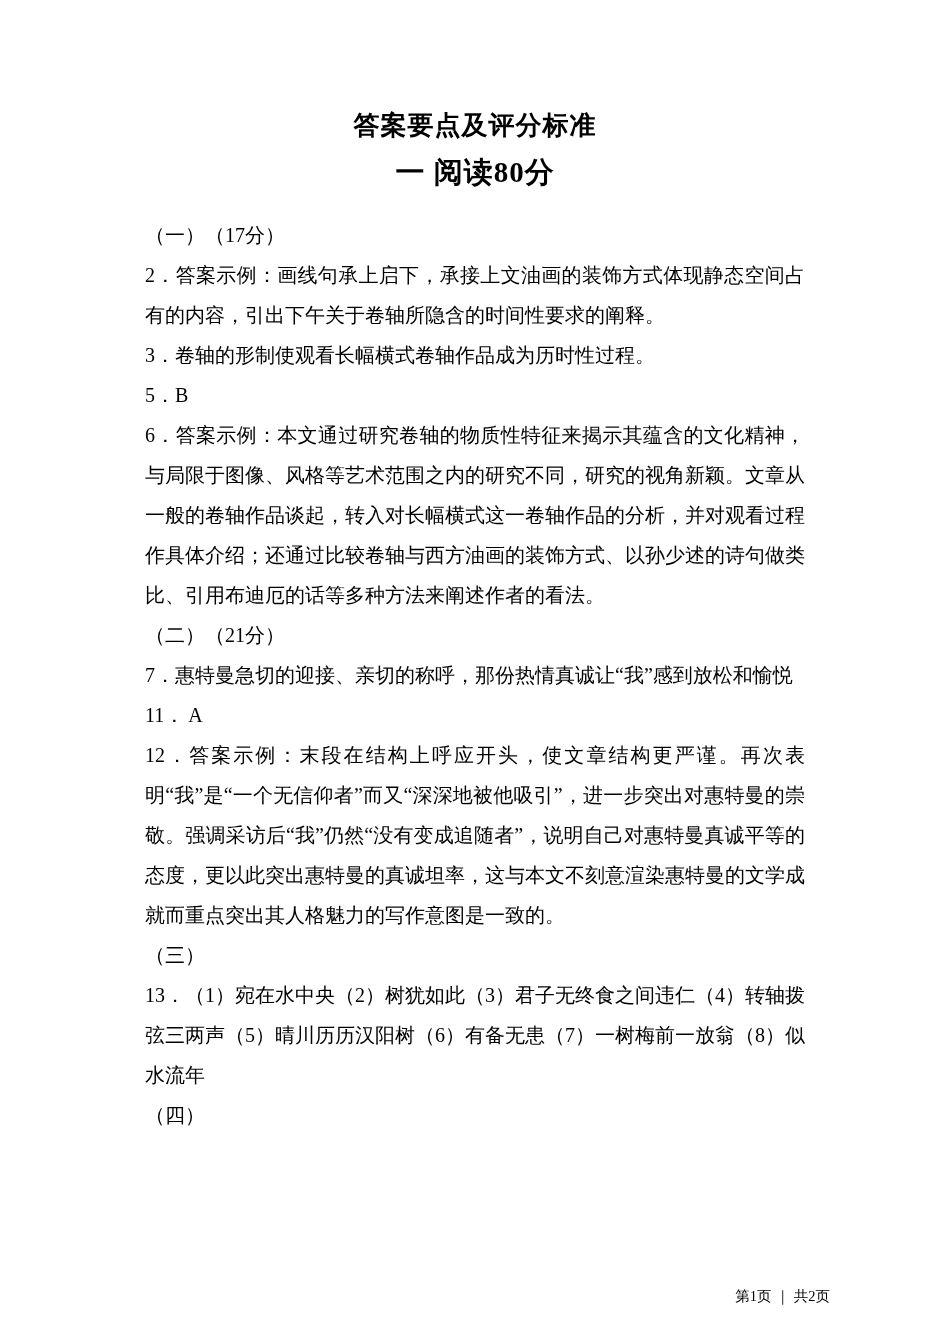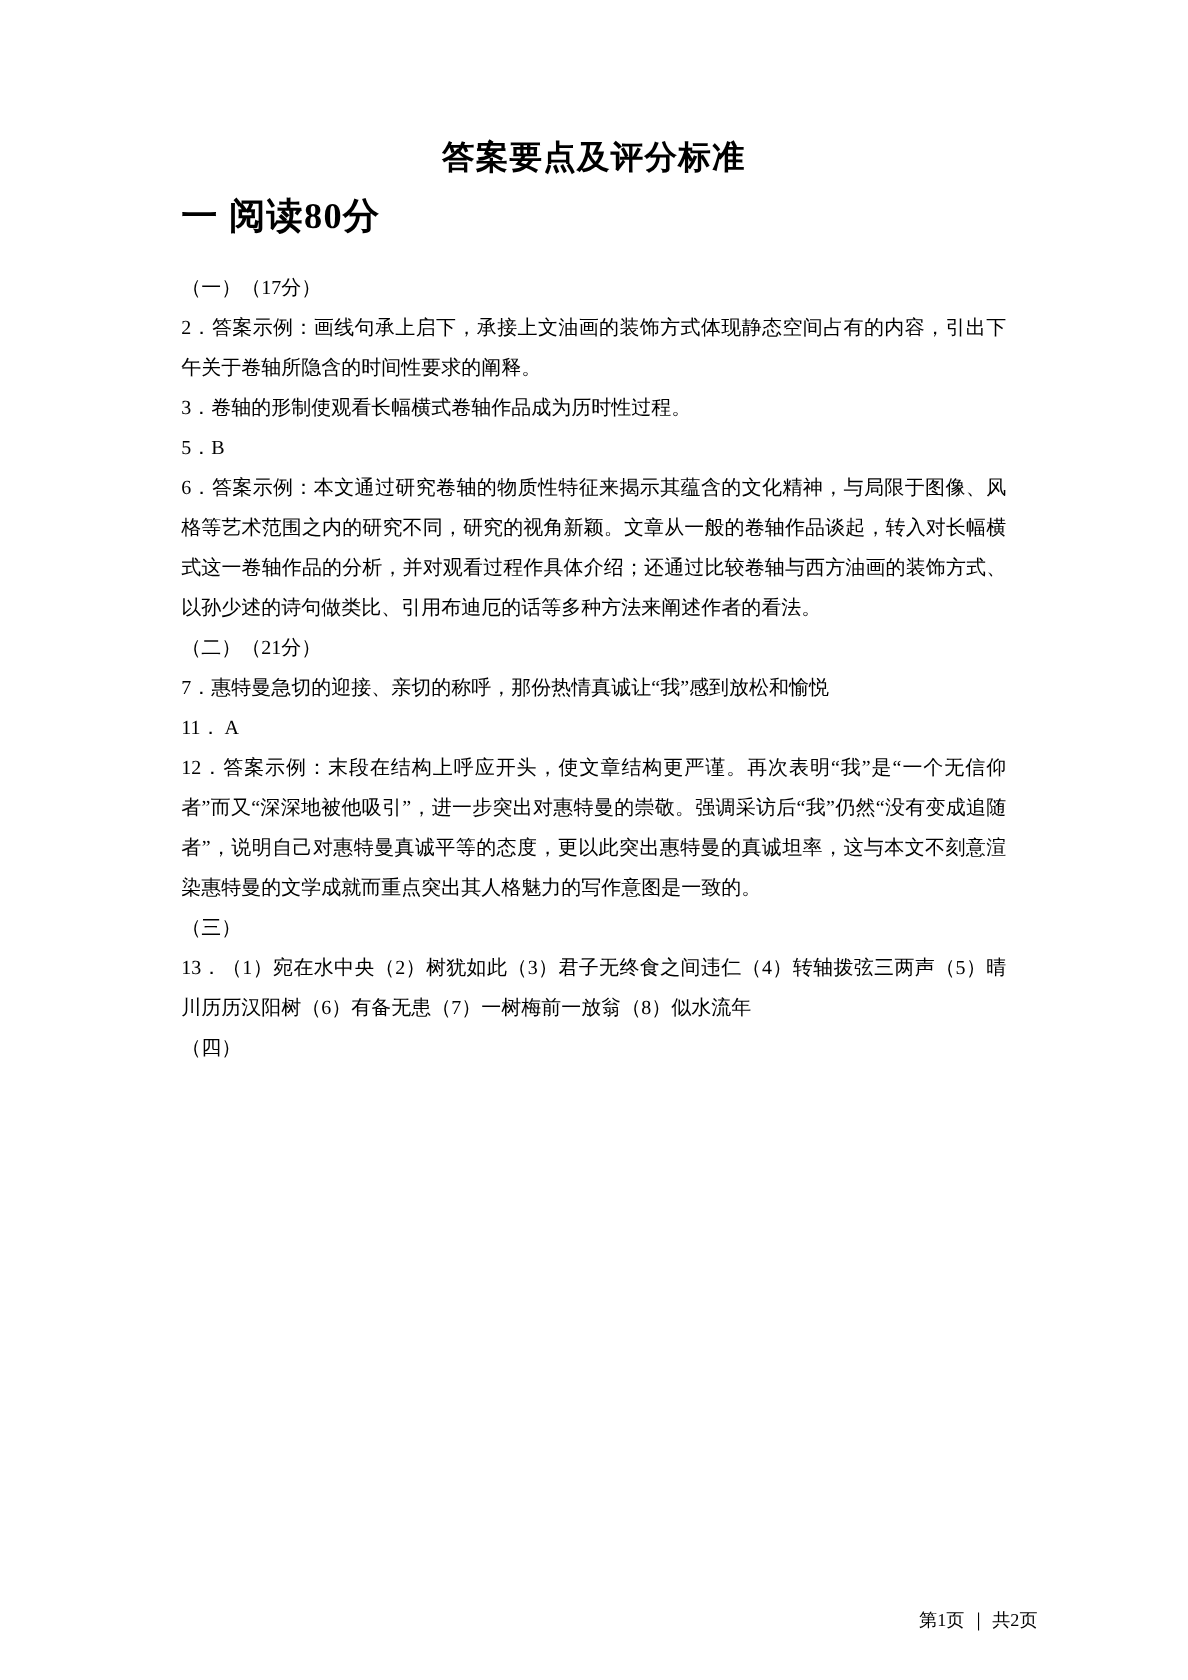--- a/index.html
+++ b/index.html
@@ -24,28 +24,29 @@
     margin-top: 12px;
   }
   .doc-title {
     text-align: center;
     font-size: 26px;
     font-weight: bold;
     margin: 0 0 10px 0;
     letter-spacing: 1px;
   }
   .doc-subtitle {
+    text-align: center;
     font-size: 29px;
     font-weight: bold;
     margin: 0 0 22px 0;
     letter-spacing: 1px;
   }
   .content p {
     margin: 0;
-    font-size: 16px;
+    font-size: 20px;
     line-height: 2.0;
     text-align: justify;
     word-break: break-all;
   }
   .page-footer {
     position: absolute;
     right: 120px;
     bottom: 50px;
     font-size: 14.5px;
     color: #000000;

